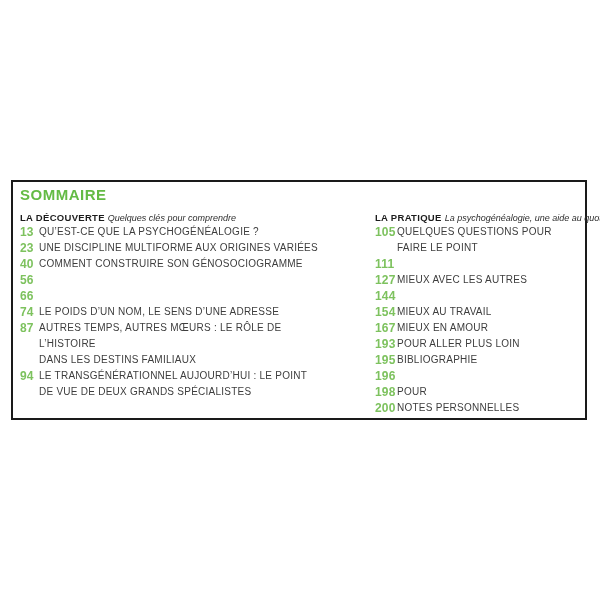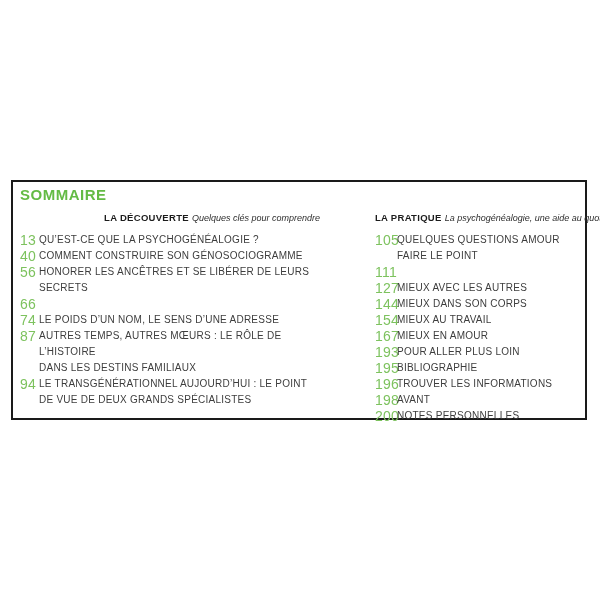--- a/index.html
+++ b/index.html
@@ -36,22 +36,20 @@
   .toc-col {
     position: absolute;
     top: 28px;
   }
   .toc-col.left  { left: 7px;   width: 300px; }
   .toc-col.right { left: 362px; width: 206px; }
   .col-header {
     height: 14px;
     line-height: 12px;
     white-space: nowrap;
-    margin-bottom: 8px;
-    text-align: right;
   }
   .col-heading {
     font-size: 9.5px;
     font-weight: bold;
     color: #1c1c1c;
     letter-spacing: 0.3px;
   }
   .col-subtitle {
     font-size: 9px;
     font-style: italic;
@@ -59,22 +57,22 @@
     margin-left: 3px;
   }
   .toc-list { }
   .toc-row {
     display: flex;
     align-items: flex-start;
     line-height: 16px;
   }
   .toc-num {
     flex: none;
-    font-size: 14px;
-    font-weight: normal;
+    font-size: 12px;
+    font-weight: bold;
     color: #7dc25e;
     letter-spacing: 0.2px;
   }
   .left  .toc-num { width: 19px; }
   .right .toc-num { width: 22px; }
   .toc-text {
     font-size: 10px;
     color: #3d3d3d;
     letter-spacing: 0.25px;
     white-space: pre-line;
@@ -91,26 +89,29 @@
     <div class="toc-col left">
       <div class="col-header">
         <span class="col-heading">LA DÉCOUVERTE</span><span class="col-subtitle">Quelques clés pour comprendre</span>
       </div>
       <div class="toc-list">
           <div class="toc-row">
             <span class="toc-num">13</span>
             <span class="toc-text">QU’EST-CE QUE LA PSYCHOGÉNÉALOGIE ?</span>
           </div>
           <div class="toc-row">
+            <span class="toc-num">23</span>
+            <span class="toc-text">UNE DISCIPLINE MULTIFORME AUX ORIGINES VARIÉES</span>
+          </div>
+          <div class="toc-row">
             <span class="toc-num">40</span>
             <span class="toc-text">COMMENT CONSTRUIRE SON GÉNOSOCIOGRAMME</span>
           </div>
           <div class="toc-row">
             <span class="toc-num">56</span>
-            <span class="toc-text">HONORER LES ANCÊTRES ET SE LIBÉRER DE LEURS SECRETS</span>
           </div>
           <div class="toc-row">
             <span class="toc-num">66</span>
           </div>
           <div class="toc-row">
             <span class="toc-num">74</span>
             <span class="toc-text">LE POIDS D’UN NOM, LE SENS D’UNE ADRESSE</span>
           </div>
           <div class="toc-row">
             <span class="toc-num">87</span>
@@ -125,56 +126,54 @@
         </div>
     </div>
 
     <div class="toc-col right">
       <div class="col-header">
         <span class="col-heading">LA PRATIQUE</span><span class="col-subtitle">La psychogénéalogie, une aide au quotidien</span>
       </div>
       <div class="toc-list">
           <div class="toc-row">
             <span class="toc-num">105</span>
-            <span class="toc-text">QUELQUES QUESTIONS AMOUR FAIRE LE POINT</span>
+            <span class="toc-text">QUELQUES QUESTIONS POUR FAIRE LE POINT</span>
           </div>
           <div class="toc-row">
             <span class="toc-num">111</span>
           </div>
           <div class="toc-row">
             <span class="toc-num">127</span>
             <span class="toc-text">MIEUX AVEC LES AUTRES</span>
           </div>
           <div class="toc-row">
             <span class="toc-num">144</span>
-            <span class="toc-text">MIEUX DANS SON CORPS</span>
           </div>
           <div class="toc-row">
             <span class="toc-num">154</span>
             <span class="toc-text">MIEUX AU TRAVAIL</span>
           </div>
           <div class="toc-row">
             <span class="toc-num">167</span>
             <span class="toc-text">MIEUX EN AMOUR</span>
           </div>
           <div class="toc-row">
             <span class="toc-num">193</span>
             <span class="toc-text">POUR ALLER PLUS LOIN</span>
           </div>
           <div class="toc-row">
             <span class="toc-num">195</span>
             <span class="toc-text">BIBLIOGRAPHIE</span>
           </div>
           <div class="toc-row">
             <span class="toc-num">196</span>
-            <span class="toc-text">TROUVER LES INFORMATIONS</span>
           </div>
           <div class="toc-row">
             <span class="toc-num">198</span>
-            <span class="toc-text">AVANT</span>
+            <span class="toc-text">POUR</span>
           </div>
           <div class="toc-row">
             <span class="toc-num">200</span>
             <span class="toc-text">NOTES PERSONNELLES</span>
           </div>
         </div>
     </div>
 
   </div>
 </div>

